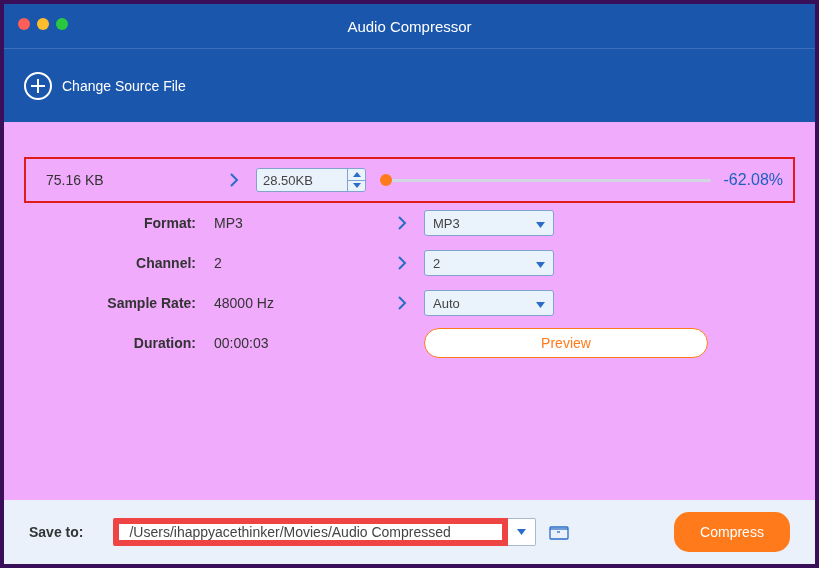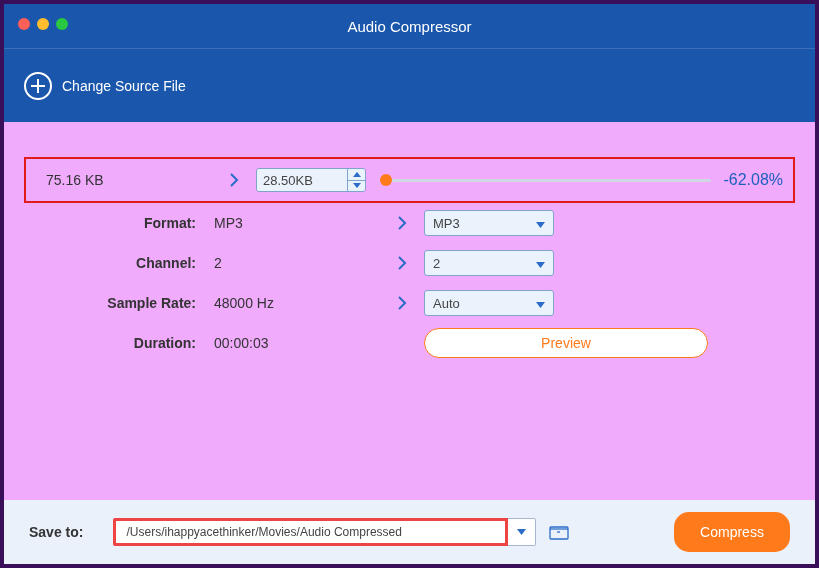--- a/index.html
+++ b/index.html
@@ -33,21 +33,21 @@
   .select { width: 130px; height: 26px; border: 1px solid #7fa3cf; background:#eaf2fb; border-radius:3px; display:flex; align-items:center; padding: 0 8px; font-size:13px; color:#444; position:relative; }
   .select .caret { position:absolute; right:8px; }
   .slider-wrap { flex:1; display:flex; align-items:center; margin-left:20px; }
   .slider-track { flex:1; height:3px; background:#cfd7e2; border-radius:2px; position:relative; margin-right:12px; }
   .slider-thumb { position:absolute; left:0; top:50%; transform:translate(-50%,-50%); width:12px; height:12px; border-radius:50%; background:#ff7a1a; }
   .percent { color:#1f5fbf; font-size:16px; font-weight:500; min-width:60px; text-align:right; }
   .preview-btn { width:284px; height:30px; border:1.5px solid #ff7a1a; border-radius:15px; color:#ff7a1a; font-size:14px; font-weight:500; background:#fff; display:flex; align-items:center; justify-content:center; }
   .footer { height: 64px; background:#eaf1fb; display:flex; align-items:center; padding: 0 25px; }
   .saveto-label { font-size:14px; color:#333; font-weight:700; margin-right:30px; }
   .path-group { display:flex; align-items:center; }
-  .path-field { width:395px; height:28px; border:3px solid #ef4444; background:#fff; font-size:12px; color:#444; padding:0 10px; display:flex; align-items:center; border-radius:2px 0 0 2px; }
+  .path-field { width:395px; height:28px; border:6px solid #ef4444; background:#fff; font-size:14px; color:#444; padding:0 10px; display:flex; align-items:center; border-radius:2px 0 0 2px; }
   .path-sel { width:28px; height:28px; border:1px solid #a8b8ce; border-left:none; background:#fff; display:flex; align-items:center; justify-content:center; border-radius:0 2px 2px 0; }
   .folder-btn { width:26px; height:24px; margin-left:10px; display:flex; align-items:center; justify-content:center; }
   .footer-spacer { flex:1; }
   .compress-btn { width:116px; height:40px; background:#ff7a1a; border-radius:15px; color:#fff; font-size:14px; font-weight:500; display:flex; align-items:center; justify-content:center; }
 </style>
 </head>
 <body>
 
 <div class="window">
 

